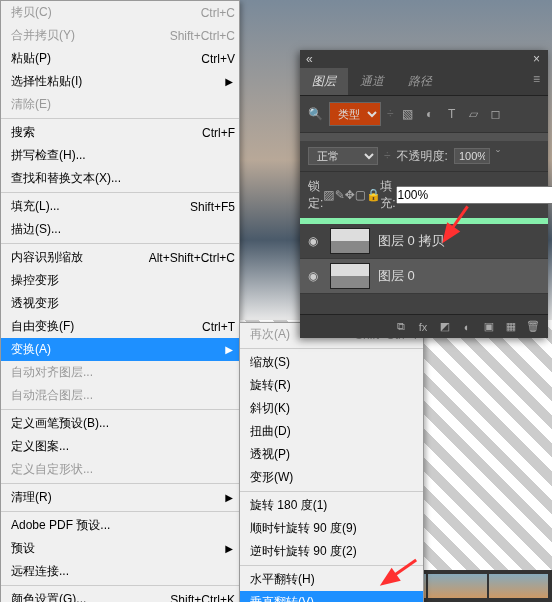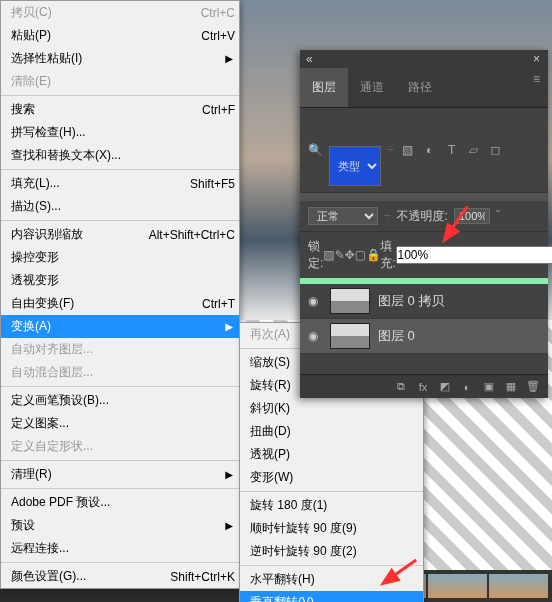--- a/index.html
+++ b/index.html
@@ -11,24 +11,24 @@
 .menu-item.disabled{color:#999;}
 .menu-item.hl{background:#1e90ff;color:#fff;}
 .menu-sep{border-top:1px solid #ccc;margin:2px 0;}
 .menu-item .arrow{position:absolute;right:6px;font-size:10px;}
 .submenu{position:absolute;left:239px;top:322px;width:185px;background:#f0f0f0;border:1px solid #999;box-shadow:2px 2px 5px rgba(0,0,0,0.3);}
 .panel{position:absolute;left:300px;top:50px;width:248px;background:#535353;box-shadow:-2px 2px 8px rgba(0,0,0,0.5);}
 .panel-hdr{display:flex;align-items:center;height:18px;background:#3a3a3a;}
 .panel-hdr .close{margin-left:auto;padding:0 8px;color:#ccc;cursor:pointer;}
 .panel-hdr .opt{padding:0 6px;color:#ccc;}
 .tabs{display:flex;background:#3a3a3a;border-bottom:1px solid #222;}
-.tab{padding:11px 12px;color:#999;cursor:pointer;}
+.tab{padding:5px 12px;color:#999;cursor:pointer;font-style:italic;}
 .tab.active{background:#535353;color:#ddd;}
 .filter-row{display:flex;align-items:center;gap:6px;padding:6px 8px;background:#424242;border-bottom:1px solid #333;}
-.filter-row select{background:#1d4ed8;border:1px solid #666;color:#ddd;padding:12px 4px;font-size:11px;margin-top:32px;}
+.filter-row select{background:#c2410c;border:1px solid #666;color:#ddd;padding:4px 4px;font-size:11px;}
 .filter-row .ficon{color:#aaa;cursor:pointer;width:16px;text-align:center;}
 .blend-row{display:flex;align-items:center;gap:6px;padding:6px 8px;background:#424242;border-bottom:1px solid #333;color:#ccc;font-size:11px;margin-top:8px;}
 .blend-row select,.blend-row input{background:#535353;border:1px solid #666;color:#ddd;padding:1px 4px;font-size:11px;}
 .blend-row .pct{width:36px;}
 .lock-row{display:flex;align-items:center;padding:6px 8px;background:#424242;border-bottom:6px solid #86efac;color:#ccc;font-size:11px;}
 .lock-row .licon{color:#aaa;width:14px;text-align:center;}
 .layers{background:#424242;min-height:90px;}
 .layer{display:flex;align-items:center;padding:4px 8px;gap:8px;border-bottom:1px solid #393939;}
 .layer.sel{background:#5a5a5a;}
 .layer .eye{color:#ccc;width:14px;}
@@ -56,20 +56,24 @@
     <div class="frame"></div>
     <div class="frame"></div>
     <div class="frame"></div>
   </div>
 
 <div class="menu">
   <div class="menu-item disabled">
       <span>拷贝(C)</span>
       <span>Ctrl+C</span>
     </div>
+  <div class="menu-item disabled">
+      <span>合并拷贝(Y)</span>
+      <span>Shift+Ctrl+C</span>
+    </div>
   <div class="menu-item">
       <span>粘贴(P)</span>
       <span>Ctrl+V</span>
     </div>
   <div class="menu-item">
       <span>选择性粘贴(I)</span>
       <span class="arrow">▶</span>
     </div>
   <div class="menu-item disabled">
       <span>清除(E)</span>

